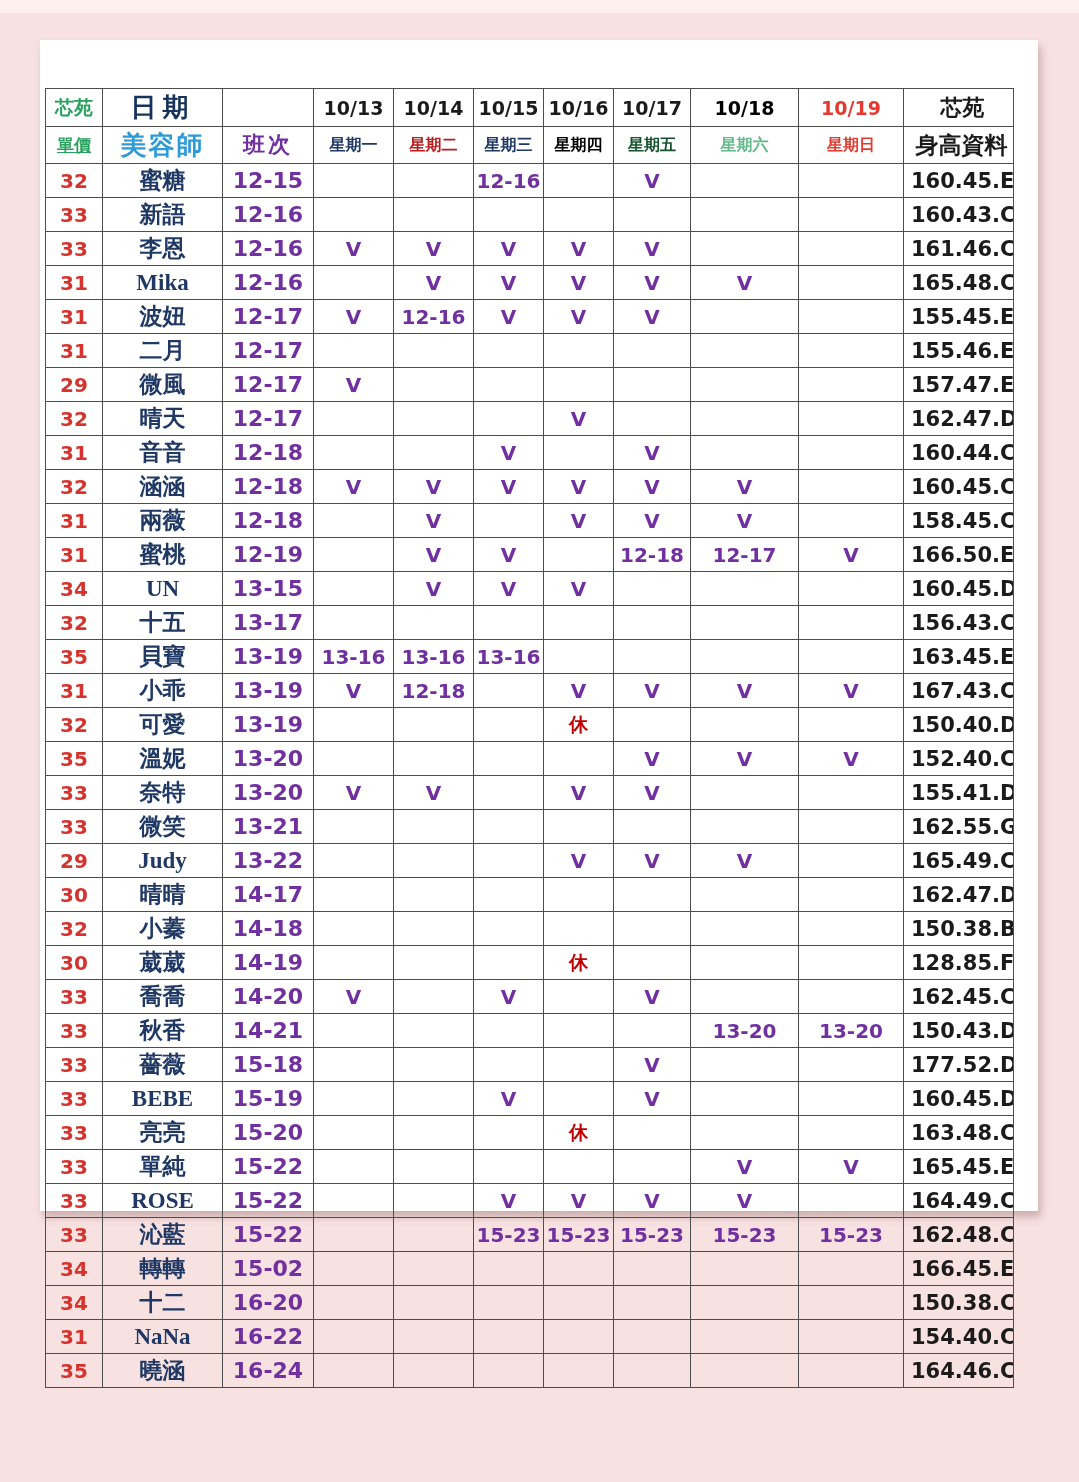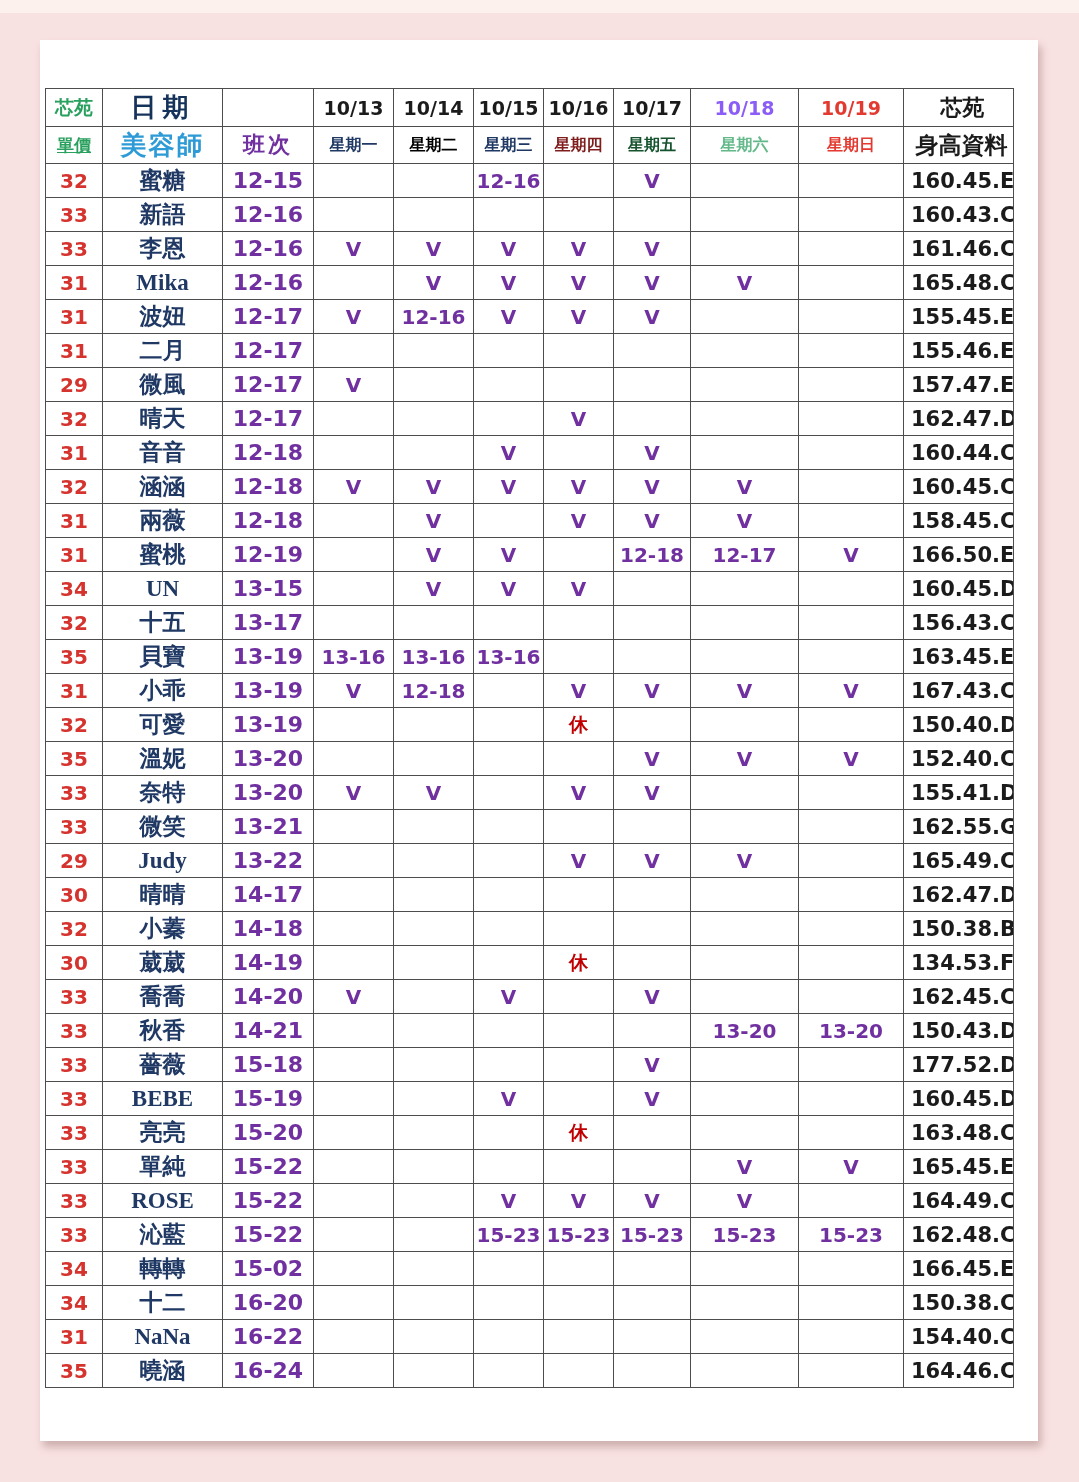--- a/index.html
+++ b/index.html
@@ -7,21 +7,21 @@
     width:1079px;height:1482px;position:relative;
     background:#f8e2e1;
     font-family:"DejaVu Sans",sans-serif;
     overflow:hidden;
   }
   .top-strip{
     position:absolute;left:0;top:0;width:1079px;height:13px;
     background:#fdf1ed;
   }
   .page{
-    position:absolute;left:40px;top:40px;width:998px;height:1401px;
+    position:absolute;left:40px;top:40px;width:998px;height:1171px;
     background:#ffffff;
     box-shadow:3px 6px 8px rgba(150,110,110,0.45);
   }
   table.schedule{
     position:absolute;left:5px;top:48px;width:968px;
     border-collapse:collapse;table-layout:fixed;
   }
   table.schedule td{
     border:1px solid #4d4d4d;
     text-align:center;vertical-align:middle;
@@ -76,33 +76,33 @@
       <tr class="hdr1">
         <td class="lbl-site-left">芯苑</td>
         <td class="lbl-date">日期</td>
         <td></td>
 
         <td class="date-cell" style="color: rgb(27, 27, 27);">10/13</td>
           <td class="date-cell" style="color: rgb(27, 27, 27);">10/14</td>
           <td class="date-cell" style="color: rgb(27, 27, 27);">10/15</td>
           <td class="date-cell" style="color: rgb(27, 27, 27);">10/16</td>
           <td class="date-cell" style="color: rgb(27, 27, 27);">10/17</td>
-          <td class="date-cell" style="color: #8b5cf6;">10/18</td>
+          <td class="date-cell" style="color: #000000;">10/18</td>
           <td class="date-cell" style="color: rgb(226, 58, 48);">10/19</td>
           <td class="lbl-site-right">芯苑</td>
       </tr>
       <tr class="hdr2">
         <td class="lbl-price">單價</td>
         <td class="lbl-artist">美容師</td>
         <td class="lbl-shift">班次</td>
 
         <td class="weekday-cell" style="color: rgb(31, 56, 100);">星期一</td>
-          <td class="weekday-cell" style="color: #000000;">星期二</td>
+          <td class="weekday-cell" style="color: #b91c1c;">星期二</td>
           <td class="weekday-cell" style="color: rgb(31, 56, 100);">星期三</td>
-          <td class="weekday-cell" style="color: #7f1d1d;">星期四</td>
+          <td class="weekday-cell" style="color: #000000;">星期四</td>
           <td class="weekday-cell" style="color: #14532d;">星期五</td>
           <td class="weekday-cell" style="color: rgb(99, 185, 138);">星期六</td>
           <td class="weekday-cell" style="color: rgb(226, 58, 48);">星期日</td>
           <td class="lbl-height">身高資料</td>
       </tr>
 
     <tr class="datarow">
           <td class="price-cell">32</td>
           <td class="name-cell">蜜糖</td>
           <td class="shift-cell">12-15</td>
@@ -405,21 +405,21 @@
           <td class="price-cell">30</td>
           <td class="name-cell">葳葳</td>
           <td class="shift-cell">14-19</td>
           <td class="day-cell"></td>
           <td class="day-cell"></td>
           <td class="day-cell"></td>
           <td class="day-cell rest">休</td>
           <td class="day-cell"></td>
           <td class="day-cell"></td>
           <td class="day-cell"></td>
-          <td class="height-cell">134.53.F</td>
+          <td class="height-cell">128.85.F</td>
         </tr>
         <tr class="datarow">
           <td class="price-cell">33</td>
           <td class="name-cell">喬喬</td>
           <td class="shift-cell">14-20</td>
           <td class="day-cell">V</td>
           <td class="day-cell"></td>
           <td class="day-cell">V</td>
           <td class="day-cell"></td>
           <td class="day-cell">V</td>

